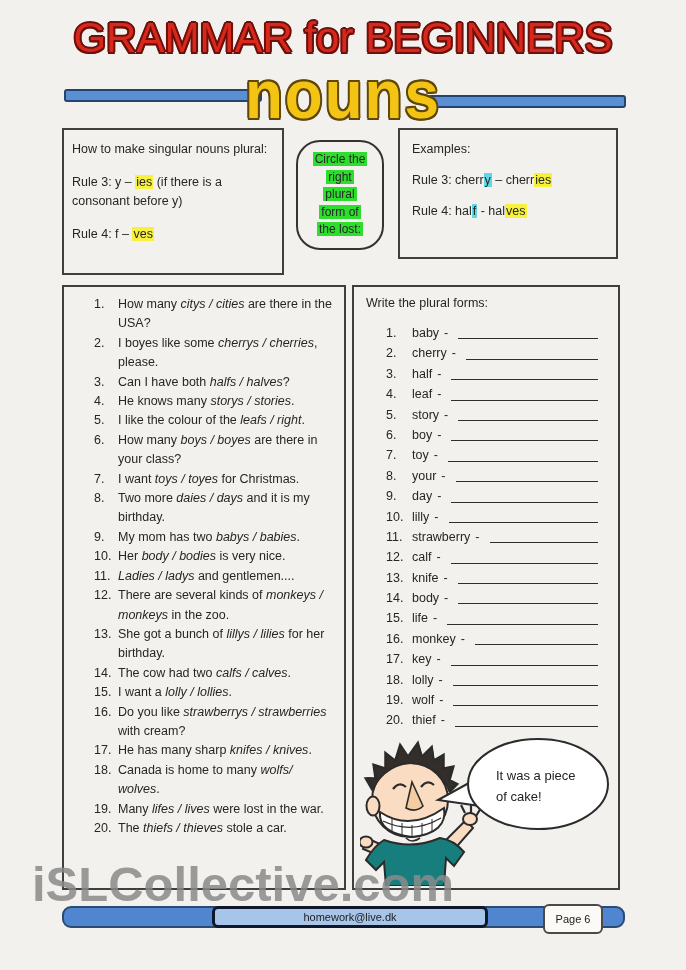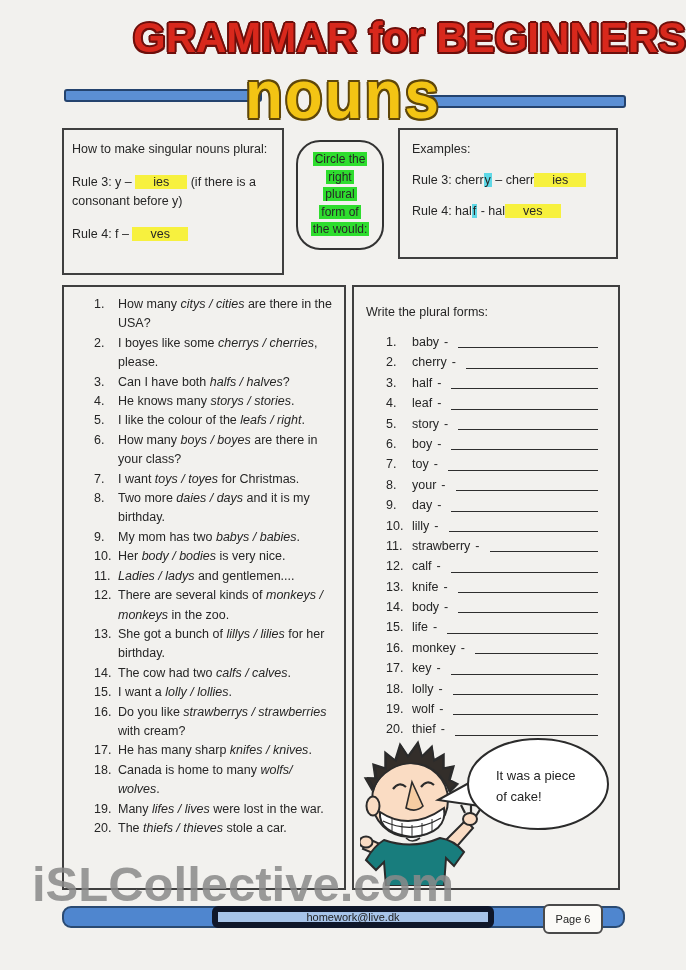--- a/index.html
+++ b/index.html
@@ -3,22 +3,22 @@
 <meta charset="utf-8">
 <style>
   html,body { margin:0; padding:0; background:#e8e7e4; }
   .page {
     position:relative; width:686px; height:970px; margin:0 auto;
     background:#f2f1ee; overflow:hidden;
     font-family:"Liberation Sans","DejaVu Sans",sans-serif; color:#262626;
   }
   
   .title {
-    position:absolute; top:14px; left:0; right:0; text-align:right;
-    font-size:42px; font-weight:bold; color:#d8281c; letter-spacing:0;
+    position:absolute; top:14px; left:0; right:0; text-align:center;
+    font-size:42px; font-weight:normal; color:#d8281c; letter-spacing:0;
     text-shadow: 2px 0 0 #6d0f0b, -2px 0 0 #6d0f0b, 0 2px 0 #6d0f0b, 0 -2px 0 #6d0f0b,
                  1.5px 1.5px 0 #6d0f0b, -1.5px -1.5px 0 #6d0f0b,
                  1.5px -1.5px 0 #6d0f0b, -1.5px 1.5px 0 #6d0f0b;
   }
   .subtitle {
     position:absolute; top:54px; left:0; right:0; text-align:center;
     font-size:62px; font-weight:bold; color:#f3c414; letter-spacing:2px; z-index:3;
     transform:scaleY(1.12); transform-origin:top center;
     text-shadow: 2px 0 0 #5f470a, -2px 0 0 #5f470a, 0 2px 0 #5f470a, 0 -2px 0 #5f470a,
                  1.5px 1.5px 0 #5f470a, -1.5px -1.5px 0 #5f470a,
@@ -35,21 +35,21 @@
     font-size:12.5px; line-height:19px;
   }
   .rules-box p { margin:0 0 14px; }
   .circle-box {
     position:absolute; left:296px; top:140px; width:88px; height:110px;
     border:2px solid #333; border-radius:24px; box-sizing:border-box;
     padding-top:9px; text-align:center; font-size:12px; z-index:2;
   }
   .green-line { line-height:17.5px; }
   .hl-green  { background:#2edd2e; padding:0 2px; }
-  .hl-yellow { background:#f7f13e; padding:0 18px; }
+  .hl-yellow { background:#f7f13e; padding:0 1px; }
   .hl-cyan   { background:#5fd8e6; padding:0 1px; }
   .examples-box {
     position:absolute; left:398px; top:128px; width:220px; height:131px;
     border:2px solid #3f3f3f; box-sizing:border-box; padding:12px; font-size:12.5px;
   }
   .examples-box p { margin:0 0 17px; }
 
   
   .ex1-box {
     position:absolute; left:62px; top:285px; width:284px; height:605px;
@@ -58,41 +58,41 @@
   }
   .ex1-item { display:flex; line-height:19.4px; }
   .ex1-item .num { flex:none; width:24px; }
   .pair { font-style:italic; }
 
   .ex2-box {
     position:absolute; left:352px; top:285px; width:268px; height:605px;
     border:2px solid #3f3f3f; box-sizing:border-box;
     padding:9px 12px 0 12px; font-size:12.5px;
   }
-  .ex2-heading { margin:9px 0 13px; }
+  .ex2-heading { margin:0 0 13px; }
   .ex2-list { padding-left:20px; }
   .ex2-item { display:flex; align-items:flex-end; height:20.4px; line-height:20.4px; }
   .ex2-item .num { flex:none; width:26px; }
   .sep { margin:0 5px; }
   .blank { flex:1; border-bottom:1.3px solid #2e2e2e; margin:0 8px 4px 5px; }
 
   .cartoon { position:absolute; left:6px; bottom:2px; width:252px; height:152px; }
 
   
   .watermark {
     position:absolute; left:32px; top:856px; z-index:4;
     font-size:49px; font-weight:bold; color:#8a8a8a; opacity:.85;
   }
   .footer-bar {
     position:absolute; left:62px; top:906px; width:563px; height:22px;
     background:#4f86cf; border:2px solid #2a4a72; border-radius:9px; box-sizing:border-box;
   }
   .footer-email {
     position:absolute; left:148px; width:270px; top:-2px; bottom:-2px;
-    background:#a7c4e9; border:6px solid #0f172a; border-radius:6px;
+    background:#a7c4e9; border:3px solid #0f172a; border-radius:6px;
     display:flex; align-items:center; justify-content:center;
     font-size:11px; color:#1d1d1d;
   }
   .page-box {
     position:absolute; right:20px; top:-4px; width:56px; height:26px;
     background:#fbfaf7; border:2px solid #4a4a4a; border-radius:6px;
     display:flex; align-items:center; justify-content:center;
     font-size:11px; color:#222;margin-left:25px;
   }
 </style>
@@ -115,21 +115,21 @@
   <section class="circle-box">
 
       <div class="green-line"><span class="hl-green">Circle the</span></div>
 
       <div class="green-line"><span class="hl-green">right</span></div>
 
       <div class="green-line"><span class="hl-green">plural</span></div>
 
       <div class="green-line"><span class="hl-green">form of</span></div>
 
-      <div class="green-line"><span class="hl-green">the would:</span></div>
+      <div class="green-line"><span class="hl-green">the lost:</span></div>
     </section>
 
   <section class="examples-box">
     <p>Examples:</p>
     <p><span>Rule 3: cherr</span><span class="hl-cyan">y</span><span> – cherr</span><span class="hl-yellow">ies</span></p>
     <p><span>Rule 4: hal</span><span class="hl-cyan">f</span><span> - hal</span><span class="hl-yellow">ves</span></p>
   </section>
 
   <section class="ex1-box">
 

